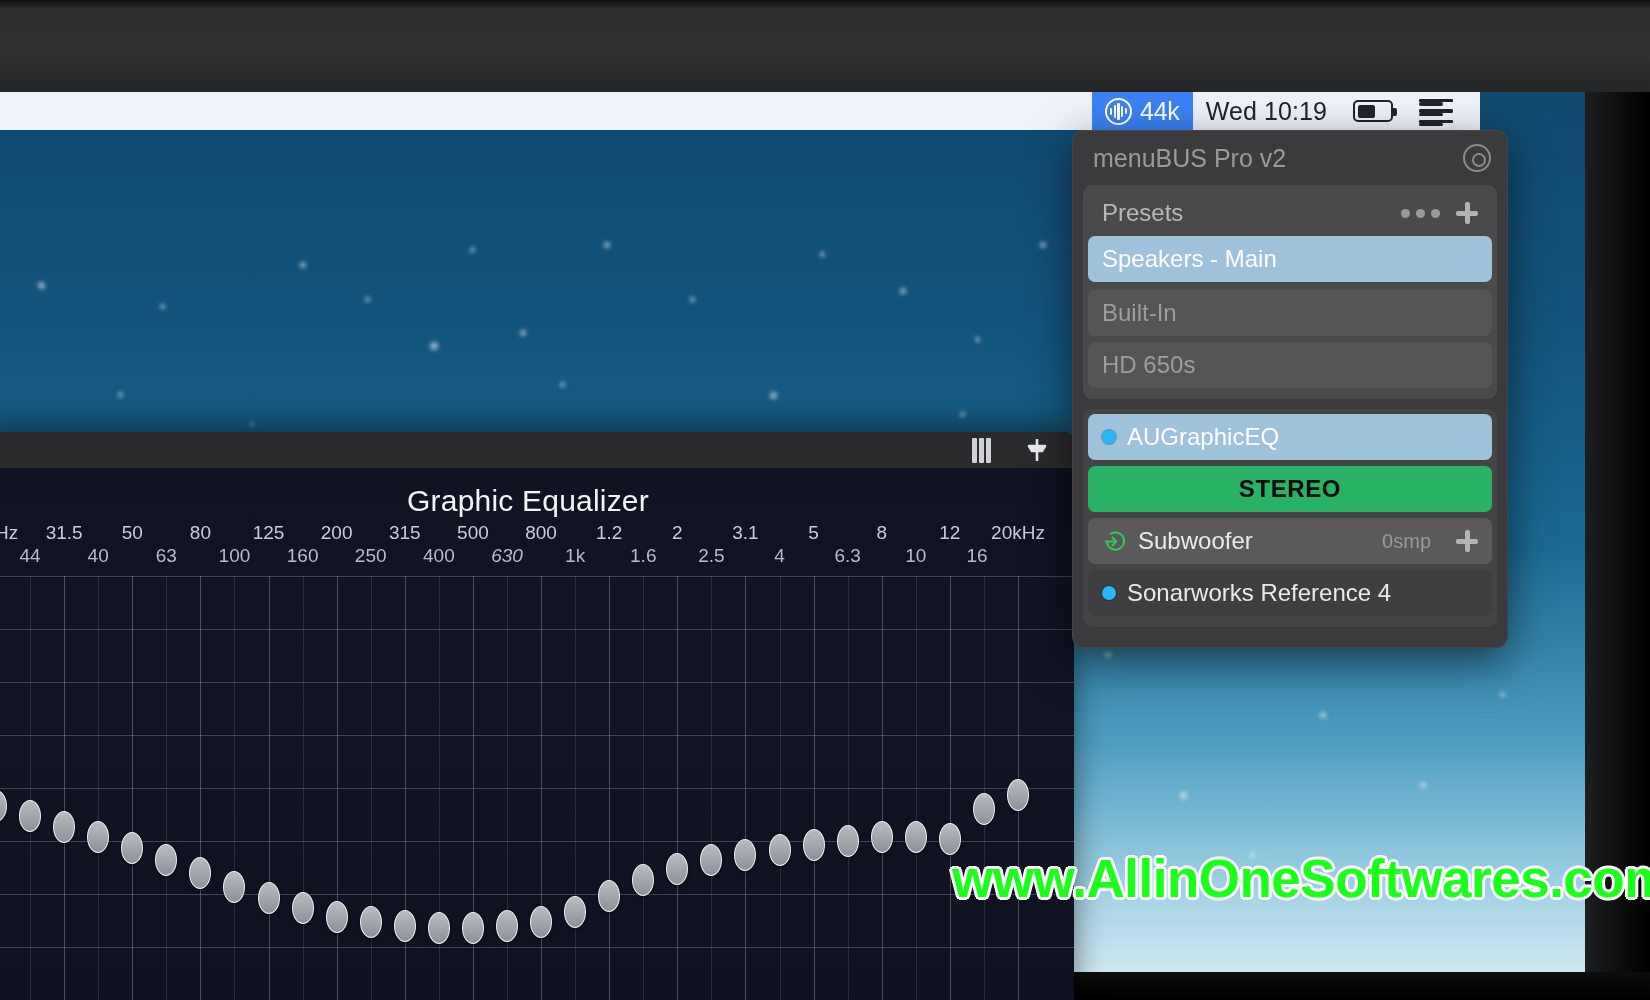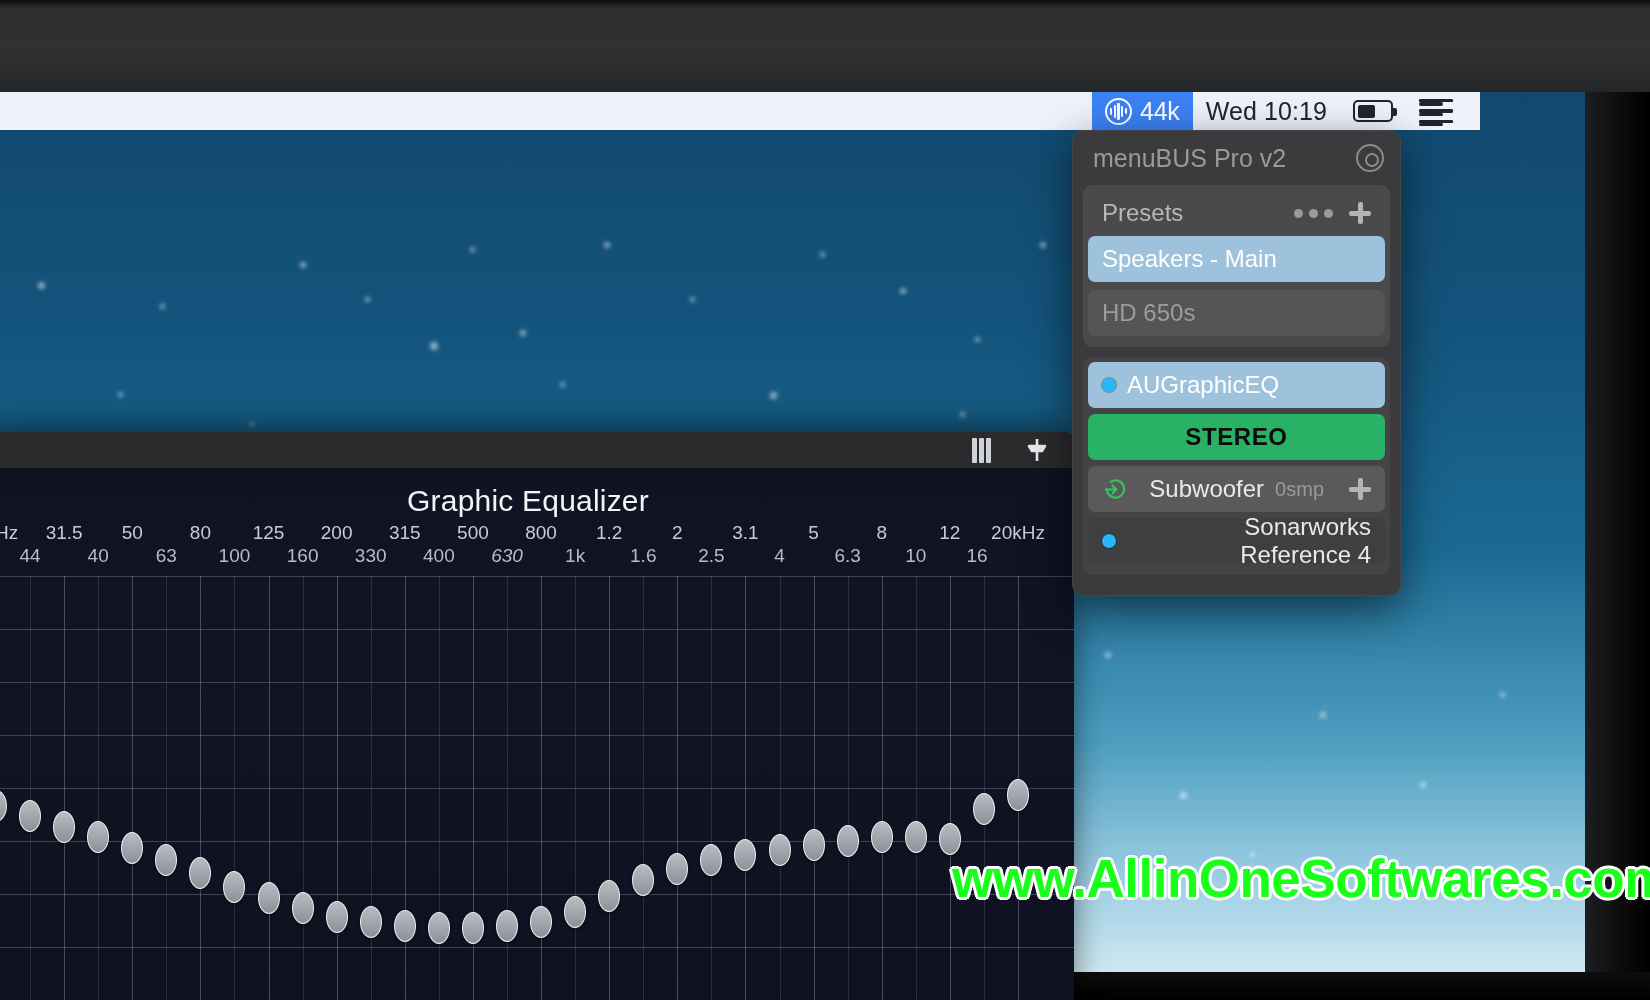--- a/index.html
+++ b/index.html
@@ -44,32 +44,32 @@
   .cc { width:34px;height:24px;display:flex;flex-direction:column;justify-content:space-between;}
   .cc span{display:block;height:3.4px;background:#20252c;border-radius:2px;}
   .cc span:nth-child(1){width:100%;}
   .cc span:nth-child(2){width:100%;}
   .cc span:nth-child(3){width:100%;}
   .cc-row{display:flex;align-items:center;gap:6px;}
   .cc-dot{width:4px;height:4px;border-radius:50%;background:#20252c;flex:0 0 auto;}
   .cc-bar{height:3.4px;background:#20252c;border-radius:2px;}
 
   
-  #panel { position:absolute; left:1072px; top:130px; width:329px;
+  #panel { position:absolute; left:1072px; top:130px; width:436px;
     background:#3b3b3d; border-radius:12px;
     box-shadow:0 14px 44px rgba(0,0,0,.55); z-index:60; padding:0 0 10px 0;
     border:1px solid rgba(255,255,255,.06); }
   .panel-head { height:54px; display:flex; align-items:center;
     padding:0 16px 0 20px; justify-content:space-between; }
   .panel-title { color:#9a9a9c; font-size:25px; }
   .gear { width:28px;height:28px;border-radius:50%;border:2.4px solid #8a8a8c;position:relative;}
   .gear::before{content:"";position:absolute;left:50%;top:50%;width:10px;height:10px;
     margin:-5px 0 0 -5px;border:2.2px solid #8a8a8c;border-radius:50%;}
 
-  .group { margin:0 10px 10px 10px; background:#4a4a4c; border-radius:9px; padding:5px;text-align:right; }
+  .group { margin:0 10px 10px 10px; background:#4a4a4c; border-radius:9px; padding:5px; }
   .group.flat { background:#444446; }
 
   .grow { height:46px; border-radius:7px; display:flex; align-items:center;
     padding:0 14px; color:#e9e9ea; font-size:24px; gap:11px; }
   .grow.sub { background:#555557; color:#9d9d9f; }
   .grow.header { background:transparent; color:#b8b8ba; justify-content:space-between; }
   .grow.sel { background:#9ec2dc; color:#fff; }
   .grow.dark { background:#3f3f41; }
   .grow.stereo { background:#29b265; color:#0c0c0c; font-weight:bold;
     justify-content:center; letter-spacing:.6px; font-size:24px; }
@@ -225,21 +225,21 @@
           <div class="tick r1" style="left: 763.467px;">3.1</div>
           <div class="tick r1" style="left: 831.6px;">5</div>
           <div class="tick r1" style="left: 899.733px;">8</div>
           <div class="tick r1" style="left: 967.867px;">12</div>
           <div class="tick r1" style="left: 1036px;">20kHz</div>
           <div class="tick r2" style="left: 48.0667px;">44</div>
           <div class="tick r2" style="left: 116.2px;">40</div>
           <div class="tick r2" style="left: 184.333px;">63</div>
           <div class="tick r2" style="left: 252.467px;">100</div>
           <div class="tick r2" style="left: 320.6px;">160</div>
-          <div class="tick r2" style="left: 388.733px;">330</div>
+          <div class="tick r2" style="left: 388.733px;">250</div>
           <div class="tick r2" style="left: 456.867px;">400</div>
           <div class="tick r2" style="left: 525px; font-style: italic;">630</div>
           <div class="tick r2" style="left: 593.133px;">1k</div>
           <div class="tick r2" style="left: 661.267px;">1.6</div>
           <div class="tick r2" style="left: 729.4px;">2.5</div>
           <div class="tick r2" style="left: 797.533px;">4</div>
           <div class="tick r2" style="left: 865.667px;">6.3</div>
           <div class="tick r2" style="left: 933.8px;">10</div>
           <div class="tick r2" style="left: 995px;">16</div>
         </div>
@@ -333,20 +333,23 @@
               <i></i>
             </span>
           <span class="plus"></span>
         </span>
       </div>
       <div id="preset-list">
           <div class="grow sel" style="margin-bottom: 8px;">
             <span>Speakers - Main</span>
           </div>
           <div class="grow sub" style="margin-bottom: 6px;">
+            <span>Built-In</span>
+          </div>
+          <div class="grow sub" style="margin-bottom: 6px;">
             <span>HD 650s</span>
           </div>
         </div>
     </div>
 
     <div class="group flat">
       <div id="chain-list">
           <div class="grow sel" style="margin-bottom: 6px;">
             <span class="dot-c" style="background: rgb(41, 182, 246);"></span>
             <span>AUGraphicEQ</span>

